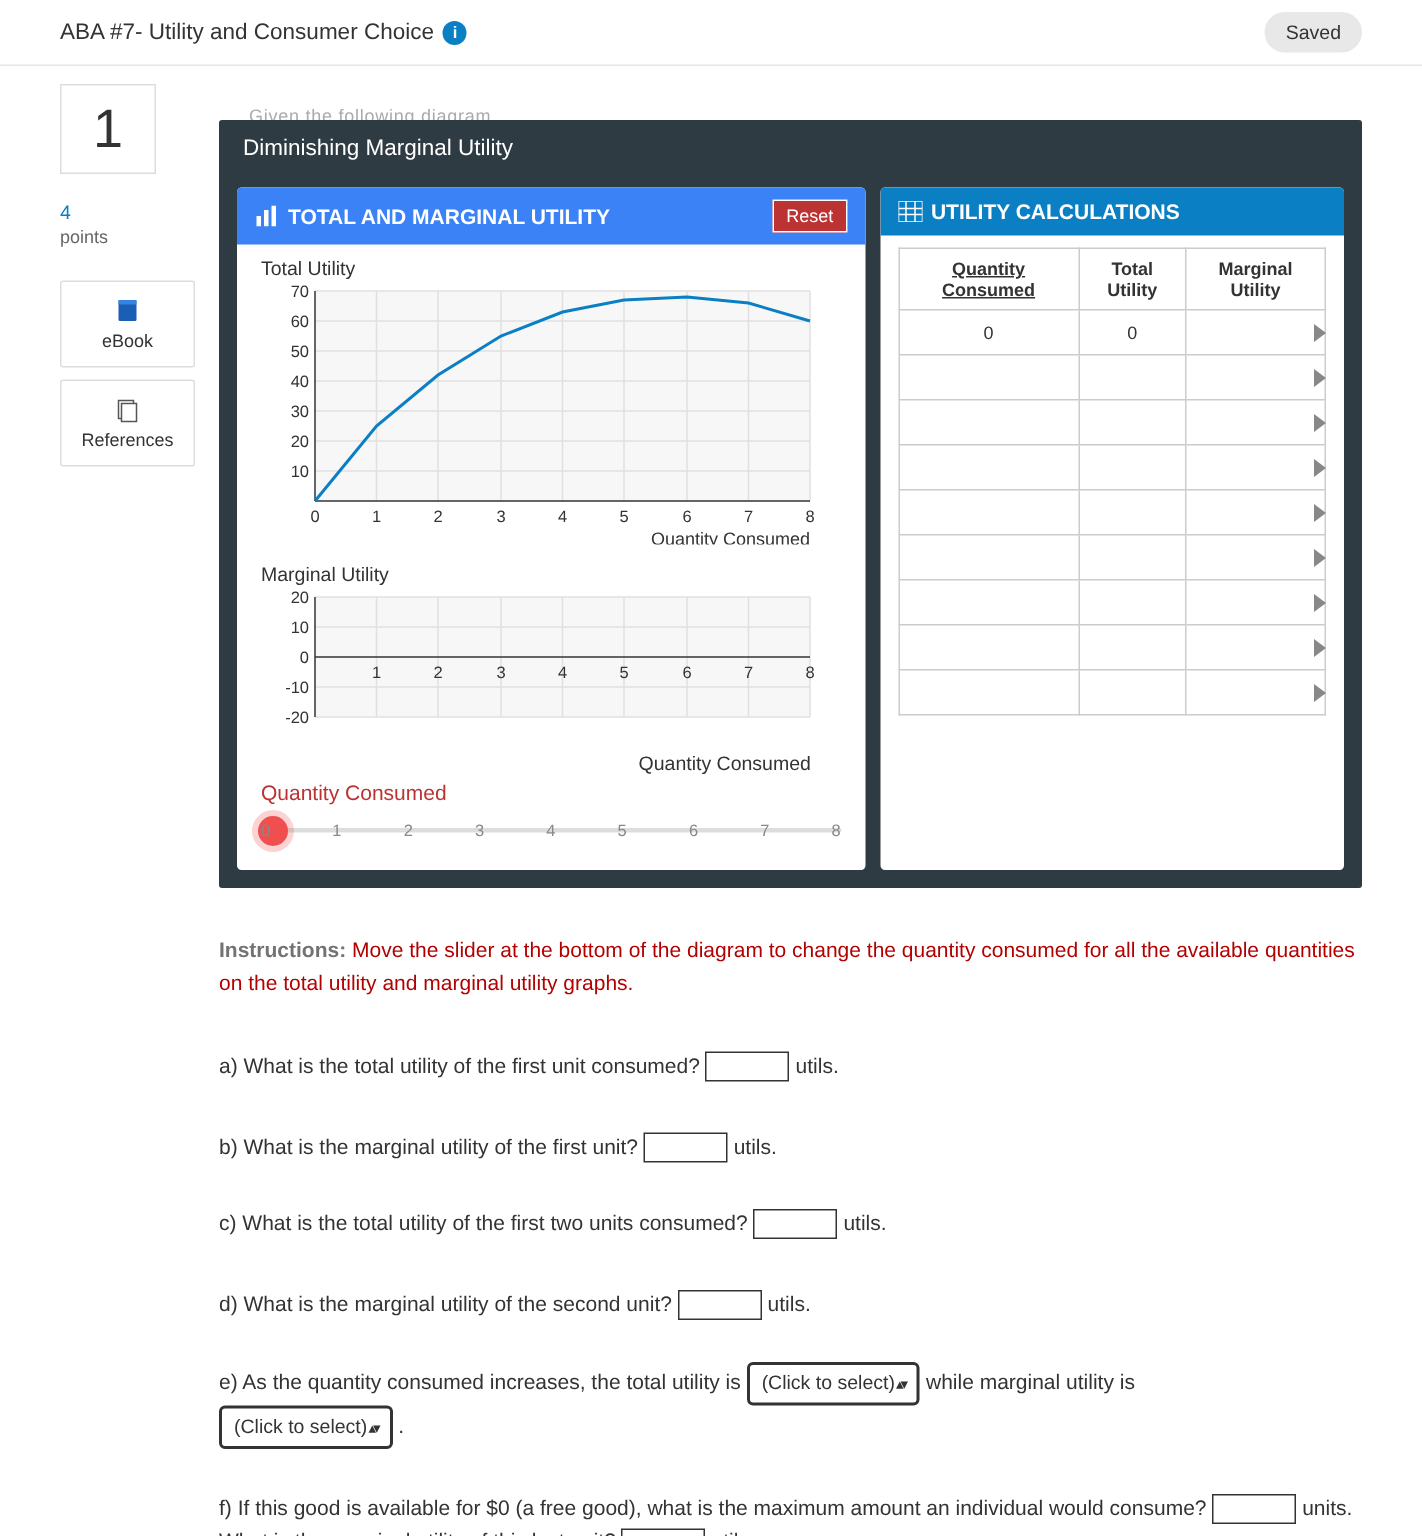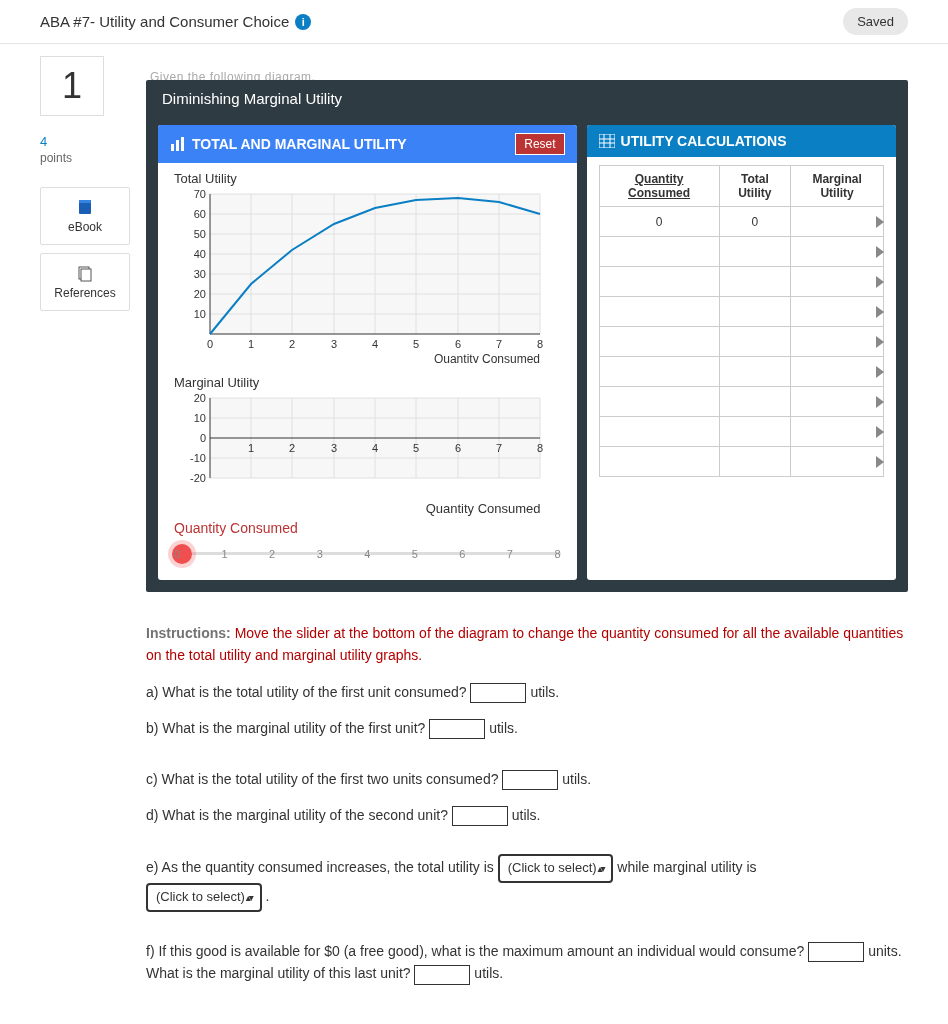--- a/index.html
+++ b/index.html
@@ -9,21 +9,21 @@
 .info-icon { width: 16px; height: 16px; border-radius: 50%; background: #0a7fc4; color: #fff; font-size: 11px; display: inline-flex; align-items: center; justify-content: center; font-weight: bold; }
 .saved-pill { background: #e8e8e8; border-radius: 14px; padding: 6px 14px; font-size: 13px; color: #333; }
 .content { display: flex; padding: 12px 40px 40px 40px; gap: 16px; }
 .leftcol { width: 90px; flex-shrink: 0; display: flex; flex-direction: column; align-items: stretch; }
 .qnum-box { border: 1px solid #ddd; padding: 8px 18px; font-size: 36px; text-align: center; width: 64px; margin-bottom: 18px; }
 .points { color: #0a7fc4; font-size: 13px; margin-bottom: 2px; }
 .points-label { font-size: 12px; color: #666; margin-bottom: 22px; }
 .tool { border: 1px solid #ddd; padding: 10px 6px; text-align: center; font-size: 12px; margin-bottom: 8px; cursor: pointer; border-radius: 2px; }
 .tool-icon { display: block; margin: 0 auto 4px auto; }
 .maincol { flex: 1; }
-.cut-header { color: #aaa; font-size: 12px; margin: 14px 0 0 4px; letter-spacing: .5px; height: 10px; overflow: hidden; }
+.cut-header { color: #aaa; font-size: 12px; margin: 14px 0 0 20px; letter-spacing: .5px; height: 10px; overflow: hidden; }
 .dark-panel { background: #2f3b42; color: #fff; padding: 0; border-radius: 2px; }
 .panel-title { padding: 10px 16px; font-size: 15px; }
 .panel-body { padding: 8px 12px 12px 12px; display: flex; gap: 10px; }
 .card { background: #fff; color: #333; border-radius: 3px; flex: 1; display: flex; flex-direction: column; position: relative; overflow: hidden; }
 .card-header { padding: 8px 12px; font-size: 14px; font-weight: bold; display: flex; align-items: center; justify-content: space-between; }
 .hdr-red { background: #3b82f6; color: #fff; }
 .hdr-teal { background: #0a7fc4; color: #fff; }
 .reset-btn { background: #b33; color: #fff; border: 1px solid #fff; padding: 3px 8px; font-size: 12px; cursor: pointer; }
 .chart-area { padding: 8px 16px 4px 16px; }
 .mini-title { font-size: 13px; color: #333; margin-bottom: 2px; }
@@ -35,21 +35,21 @@
 .slider-thumb { position: absolute; top: 2px; left: -2px; width: 20px; height: 20px; border-radius: 50%; background: #ef4f4f; box-shadow: 0 0 0 4px rgba(239,79,79,.25); cursor: pointer; }
 .slider-ticks { position: absolute; top: 6px; left: 0; right: 0; display: flex; justify-content: space-between; font-size: 11px; color: #888; }
 .calc-table { width: 100%; border-collapse: collapse; font-size: 12px; }
 .calc-table th { background: #fff; border: 1px solid #ccc; padding: 6px 4px; font-weight: bold; }
 .calc-table th span.u { text-decoration: underline; }
 .calc-table td { border: 1px solid #ccc; padding: 0; height: 30px; text-align: center; position: relative; }
 .calc-table .with-arrow::after { content: ""; position: absolute; right: -1px; top: 50%; transform: translateY(-50%); width: 0; height: 0; border-left: 8px solid #888; border-top: 6px solid transparent; border-bottom: 6px solid transparent; }
 .instructions { margin-top: 30px; font-size: 14px; color: #333; line-height: 1.6; }
 .instructions .blue { color: #737373; font-weight: bold; }
 .instructions .red { color: #b30000; }
-.q-row { margin-top: 14px; }
+.q-row { margin-top: 32px; }
 .blank { display: inline-block; border: 1px solid #333; width: 56px; height: 20px; vertical-align: middle; background: #fff; }
 .select-pill { display: inline-block; border: 2px solid #333; border-radius: 4px; padding: 2px 8px; font-size: 13px; cursor: pointer; background: #fff; }
 .select-pill::after { content: " \25B4\25BE"; font-size: 10px; letter-spacing: -2px; color: #333; }
 .qc-label { font-size: 13px; text-align: right; padding-right: 20px; margin-top: 4px; }
 </style>
 </head>
 <body>
 
 <div class="topbar">
   <div class="assignment-title">

